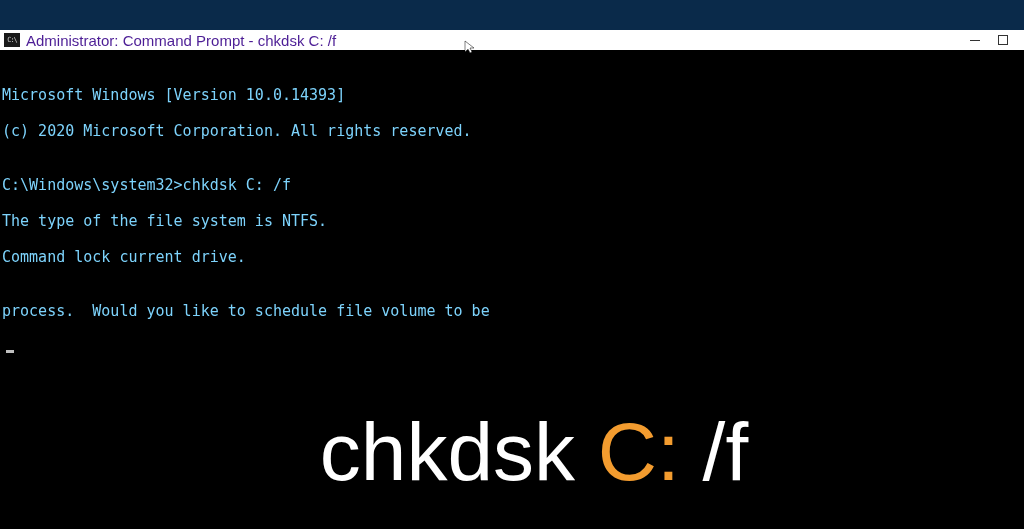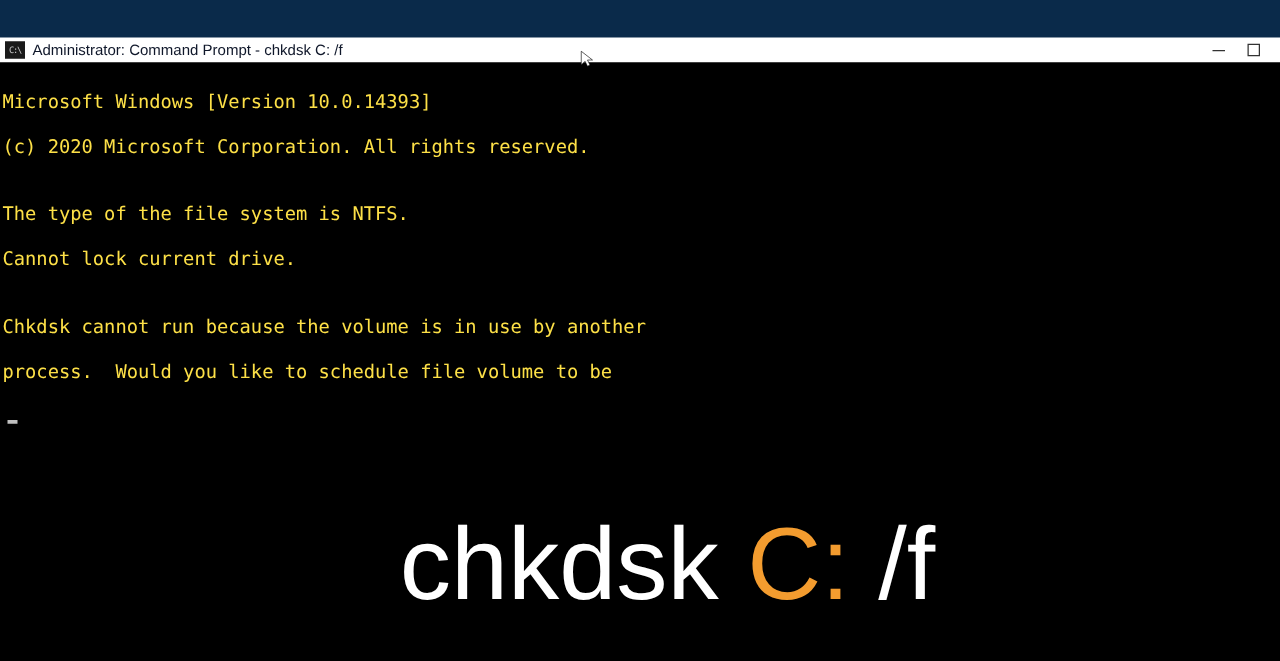--- a/index.html
+++ b/index.html
@@ -33,22 +33,22 @@
       margin-right: 6px;
       display: flex;
       align-items: center;
       justify-content: center;
       font-size: 7px;
       color: #ccc;
       font-family: monospace;
       letter-spacing: -1px;
     }
     .titlebar-title {
-      font-size: 12px;
-      color: #0f172a;
+      font-size: 15px;
+      color: #4c1d95;
       flex-shrink: 0;
     }
     .titlebar-spacer {
       flex: 1;
     }
     .titlebar-buttons {
       display: flex;
       gap: 18px;
       padding-right: 12px;
       align-items: center;
@@ -67,25 +67,25 @@
       height: 10px;
       border: 1px solid #333;
     }
     .terminal {
       position: absolute;
       top: 50px;
       left: 0;
       right: 0;
       bottom: 0;
       background: #000000;
-      color: #fde047;
+      color: #7dd3fc;
       font-family: "Consolas", "Lucida Console", monospace;
       font-size: 15px;
       line-height: 1.2;
-      padding: 4px 2px;
+      padding: 18px 2px;
       white-space: pre;
       overflow: hidden;
     }
     .term-line {
       display: block;
     }
     .cursor-block {
       display: inline-block;
       width: 8px;
       height: 3px;
@@ -132,24 +132,24 @@
     <div class="titlebar-btn">
       <div class="max-icon"></div>
     </div>
   </div>
 </div>
 
 <div class="terminal">
 <span class="term-line">Microsoft Windows [Version 10.0.14393]</span>
 <span class="term-line">(c) 2020 Microsoft Corporation. All rights reserved.</span>
 <span class="term-line"></span>
+<span class="term-line">C:\Windows\system32&gt;chkdsk C: /f</span>
 <span class="term-line">The type of the file system is NTFS.</span>
-<span class="term-line">Cannot lock current drive.</span>
+<span class="term-line">Command lock current drive.</span>
 <span class="term-line"></span>
-<span class="term-line">Chkdsk cannot run because the volume is in use by another</span>
 <span class="term-line">process.  Would you like to schedule file volume to be</span>
 <span class="term-line"><span class="cursor-block"></span></span>
 </div>
 
 <svg class="cursor-pointer" viewBox="0 0 16 16">
   <path d="M1 1 L1 12 L4 9 L6 13 L8 12 L6 8 L10 8 Z" fill="#ffffff" stroke="#000000" stroke-width="0.5"></path>
 </svg>
 
 <div class="overlay-text">
   <span>chkdsk </span><span class="accent">C:</span><span> /f</span>

